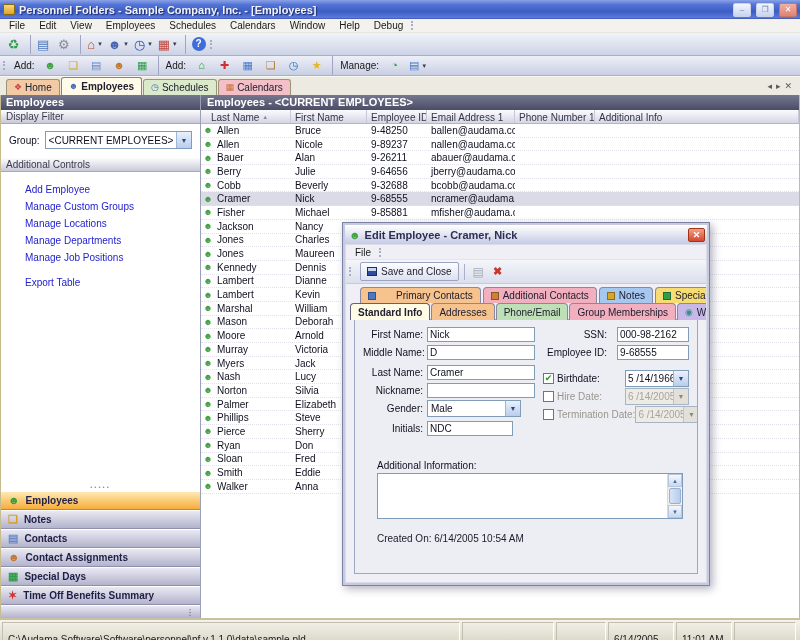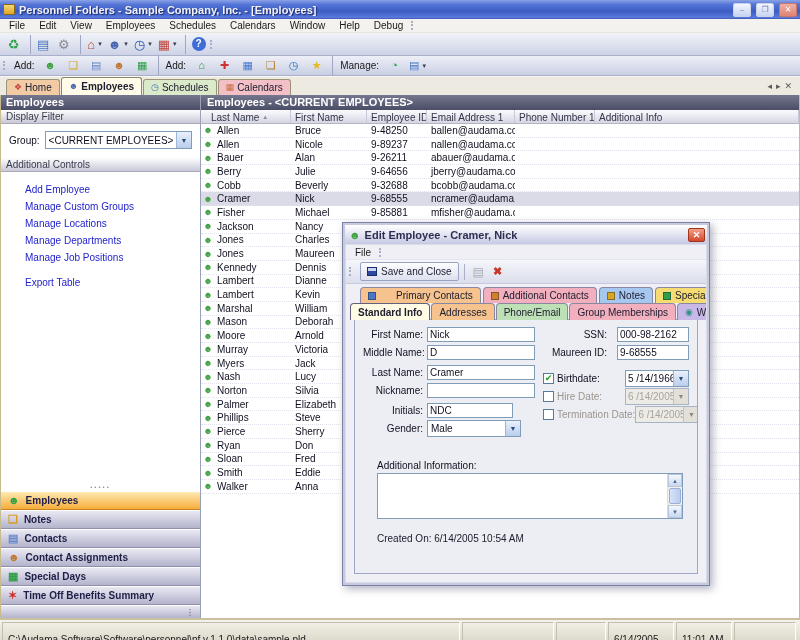--- a/index.html
+++ b/index.html
@@ -761,39 +761,39 @@
             <input class="finput w108" value="D" style="">
           </div>
           <div class="frow" style="margin-top:3px;">
             <span class="flabel">Last Name:</span>
             <input class="finput w108" value="Cramer" style="">
           </div>
           <div class="frow">
             <span class="flabel">Nickname:</span>
             <input class="finput w108" value="" style="">
           </div>
-          <div class="frow" style="margin-top:3px;">
-            <span class="flabel">Initials:</span>
-            <input class="finput w86" value="NDC" style="">
-          </div>
           <div class="frow">
             <span class="flabel">Gender:</span>
             <div class="gsel">
               <span class="val">Male</span>
               <span class="sel-arrow">▼</span>
             </div>
           </div>
+          <div class="frow" style="margin-top:3px;">
+            <span class="flabel">Initials:</span>
+            <input class="finput w86" value="NDC" style="">
+          </div>
         </div>
         <div class="col-r">
           <div class="frow">
             <span class="rlabel">SSN:</span>
             <input class="finput w72" value="000-98-2162" style="">
           </div>
           <div class="frow">
-            <span class="rlabel">Maureen ID:</span>
+            <span class="rlabel">Employee ID:</span>
             <input class="finput w72" value="9-68555" style="">
           </div>
           <div class="gap8"></div>
           <div class="frow">
             <span class="chk">✔</span>
             <span class="chk-label">Birthdate:</span>
             <div class="dcombo">
               <span class="val">5 /14/1966</span>
               <span class="sel-arrow">▼</span>
             </div>

